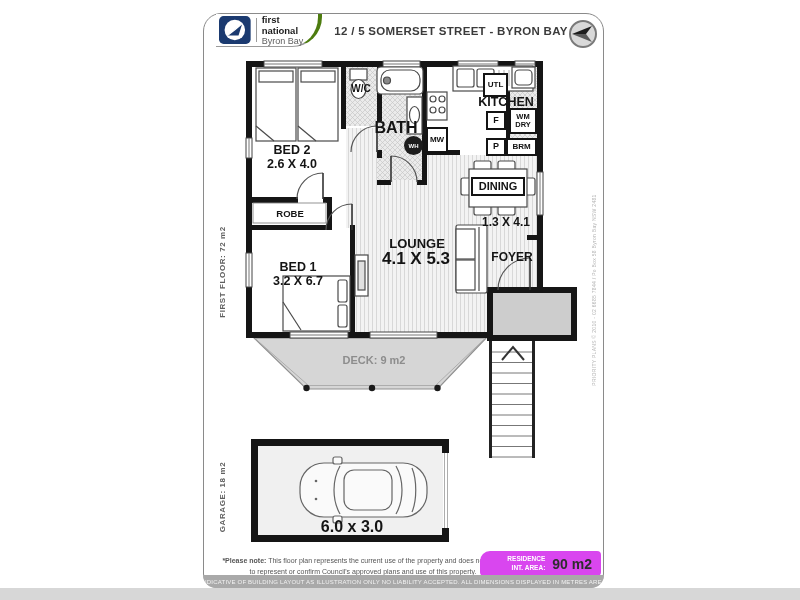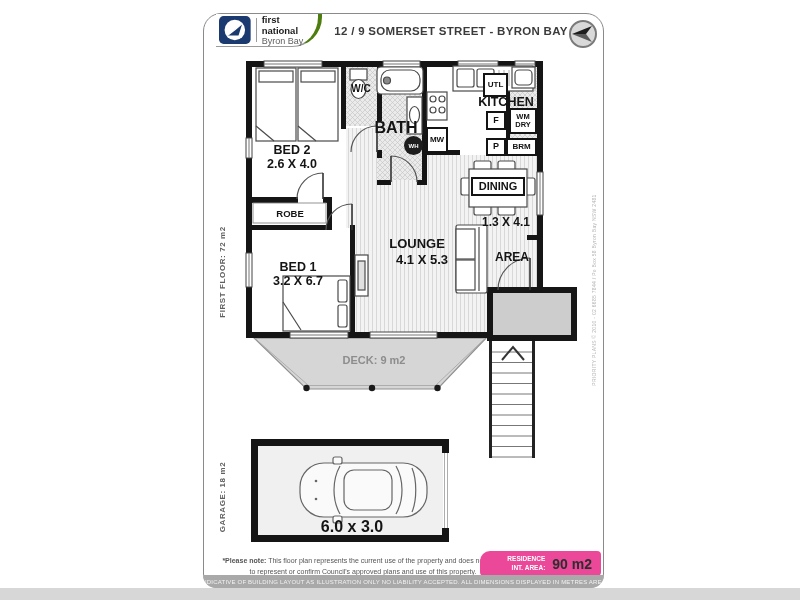--- a/index.html
+++ b/index.html
@@ -22,21 +22,21 @@
   .lbl.gray{color:#8d8d8d;}
   .vlabel{position:absolute;transform:translate(-50%,-50%) rotate(-90deg);white-space:nowrap;
           font-size:8px;font-weight:bold;color:#5f5f5f;letter-spacing:.6px;}
   .vlabel.credit{font-size:5px;font-weight:normal;color:#b3b3b3;letter-spacing:.3px;}
   .fixbox{position:absolute;background:#fff;border:2px solid #141414;display:flex;flex-direction:column;
           align-items:center;justify-content:center;font-weight:bold;color:#111;line-height:1.05;box-sizing:border-box;}
   .wh-circle{position:absolute;background:#1d1d1d;color:#fff;border-radius:50%;display:flex;
              align-items:center;justify-content:center;font-weight:bold;box-sizing:border-box;}
   .note{position:absolute;left:218px;top:556px;width:290px;text-align:center;
         font-size:7px;color:#555;line-height:1.55;}
-  .badge{position:absolute;left:480px;top:551px;width:121px;height:25px;background:#ec4899;
+  .badge{position:absolute;left:480px;top:551px;width:121px;height:25px;background:#d946ef;
          border-radius:10px 4px 4px 4px;display:flex;align-items:center;justify-content:flex-end;
          gap:7px;padding-right:9px;box-sizing:border-box;padding-left:12px;}
   .badge-labels{text-align:right;font-size:6.5px;font-weight:bold;color:#ffffff;line-height:1.25;}
   .badge-value{font-size:14px;font-weight:bold;color:#2d2d2d;}
   .bottom-bar{position:absolute;left:203px;top:575px;width:401px;height:13px;background:#a9a9a9;
               border-radius:0 0 13px 13px;color:#f2f2f2;font-size:6px;letter-spacing:.2px;
               display:flex;align-items:center;justify-content:center;white-space:nowrap;overflow:hidden;}
 </style>
 </head>
 <body>
@@ -291,43 +291,43 @@
       <circle cx="17" cy="15" r="11" fill="#ffffff"></circle>
       <polygon points="9,21 25,8 21,21" fill="#1b3a70"></polygon>
       <path d="M9,21 Q17,15 25,8" fill="none" stroke="#ffffff" stroke-width="1.4"></path>
     </svg>
     <div class="logo-sep"></div>
     <div>
       <div class="brand-name">first national</div>
       <div class="brand-loc">Byron Bay</div>
     </div>
   </div>
-  <div class="title">12 / 9 SOMERSET STREET - BYRON BAY</div>
+  <div class="title">12 / 5 SOMERSET STREET - BYRON BAY</div>
   <svg class="compass" viewBox="0 0 30 30">
     <circle cx="15" cy="15" r="13" fill="#d9d9d9" stroke="#7a7a7a" stroke-width="2"></circle>
     <polygon points="4,15 24,7 18,15" fill="#1e1e1e"></polygon>
     <polygon points="4,15 18,15 24,23" fill="#5a5a5a"></polygon>
   </svg>
 
   <div class="vlabel" style="left:222px;top:272px;">FIRST FLOOR: 72 m2</div>
   <div class="vlabel" style="left:222px;top:497px;">GARAGE: 18 m2</div>
   <div class="vlabel credit" style="left:594px;top:290px;">PRIORITY PLANS © 2010 - 02 6685 7844 / Po Box 58 Byron Bay NSW 2481</div>
 
   <div class="lbl" style="left:292px;top:150px;font-size:12.5px;">BED 2</div>
   <div class="lbl" style="left:292px;top:164px;font-size:12.5px;">2.6 X 4.0</div>
   <div class="lbl" style="left:361px;top:88px;font-size:10px;">W/C</div>
   <div class="lbl" style="left:396px;top:128px;font-size:16px;">BATH</div>
   <div class="lbl" style="left:478px;top:102px;font-size:12.5px;margin-left:28px;">KITCHEN</div>
   <div class="lbl" style="left:506px;top:222px;font-size:12px;">1.3 X 4.1</div>
   <div class="lbl" style="left:290px;top:213px;font-size:9.5px;">ROBE</div>
   <div class="lbl" style="left:298px;top:267px;font-size:12.5px;">BED 1</div>
   <div class="lbl" style="left:298px;top:281px;font-size:12.5px;">3.2 X 6.7</div>
   <div class="lbl" style="left:417px;top:243px;font-size:13px;">LOUNGE</div>
-  <div class="lbl" style="left:416px;top:259px;font-size:13px;padding-left:12px;">4.1 X 5.3</div>
-  <div class="lbl" style="left:512px;top:257px;font-size:12px;">AREA</div>
+  <div class="lbl" style="left:416px;top:259px;font-size:17px;">4.1 X 5.3</div>
+  <div class="lbl" style="left:512px;top:257px;font-size:12px;">FOYER</div>
   <div class="lbl gray" style="left:374px;top:360px;font-size:11px;">DECK: 9 m2</div>
   <div class="lbl" style="left:352px;top:527px;font-size:16px;">6.0 x 3.0</div>
 
   <div class="fixbox" style="left:483px;top:73px;width:25px;height:24px;font-size:8px;">UTL</div>
   <div class="fixbox" style="left:486px;top:111px;width:20px;height:19px;font-size:9px;">F</div>
   <div class="fixbox" style="left:509px;top:108px;width:28px;height:26px;font-size:7.5px;">
     <span>WM</span>
     <span>DRY</span>
   </div>
   <div class="fixbox" style="left:486px;top:138px;width:20px;height:18px;font-size:9px;">P</div>

